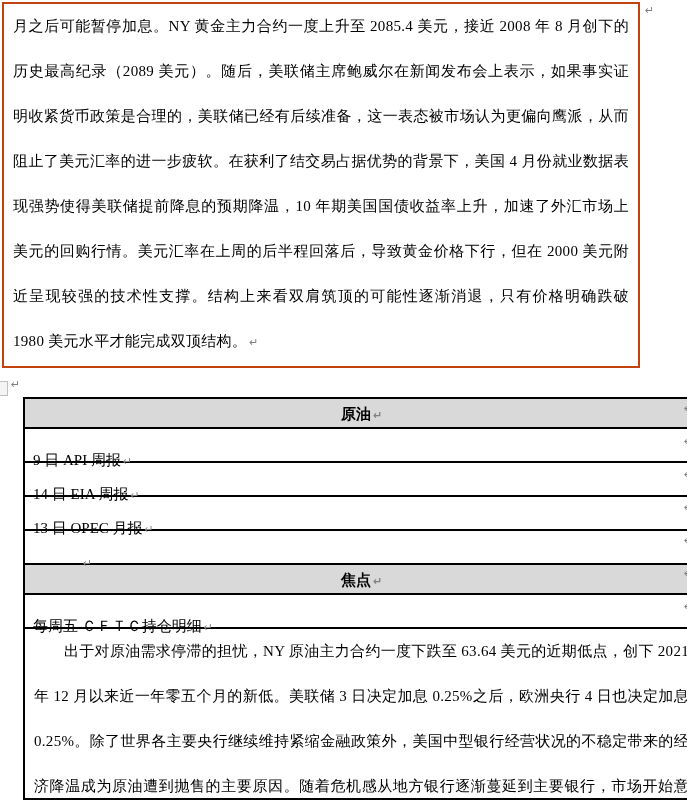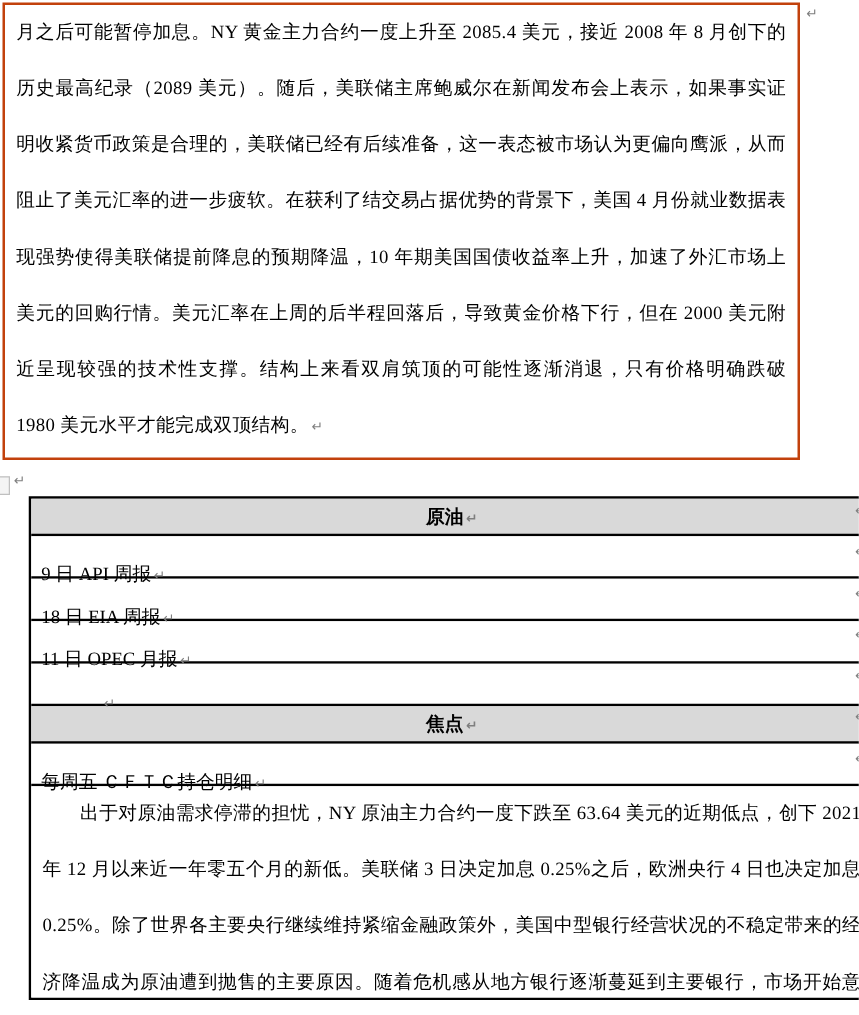--- a/index.html
+++ b/index.html
@@ -100,24 +100,24 @@
 <span class="float-mark" style="left:11px; top:378px;">↵</span>
 
 <div class="oil-table">
   <div class="t-row t-head">
     <span>原油</span><span class="mark">↵</span>
   </div>
   <div class="t-row t-cell">
     <span>9 日 API 周报</span><span class="mark">↵</span>
   </div>
   <div class="t-row t-cell">
-    <span>18 日 EIA 周报</span><span class="mark">↵</span>
+    <span>14 日 EIA 周报</span><span class="mark">↵</span>
   </div>
   <div class="t-row t-cell">
-    <span>11 日 OPEC 月报</span><span class="mark">↵</span>
+    <span>13 日 OPEC 月报</span><span class="mark">↵</span>
   </div>
   <div class="t-row t-cell empty">
     <span></span><span class="mark">↵</span>
   </div>
   <div class="t-row t-head">
     <span>焦点</span><span class="mark">↵</span>
   </div>
   <div class="t-row t-cell">
     <span>每周五 ＣＦＴＣ持仓明细</span><span class="mark">↵</span>
   </div>

